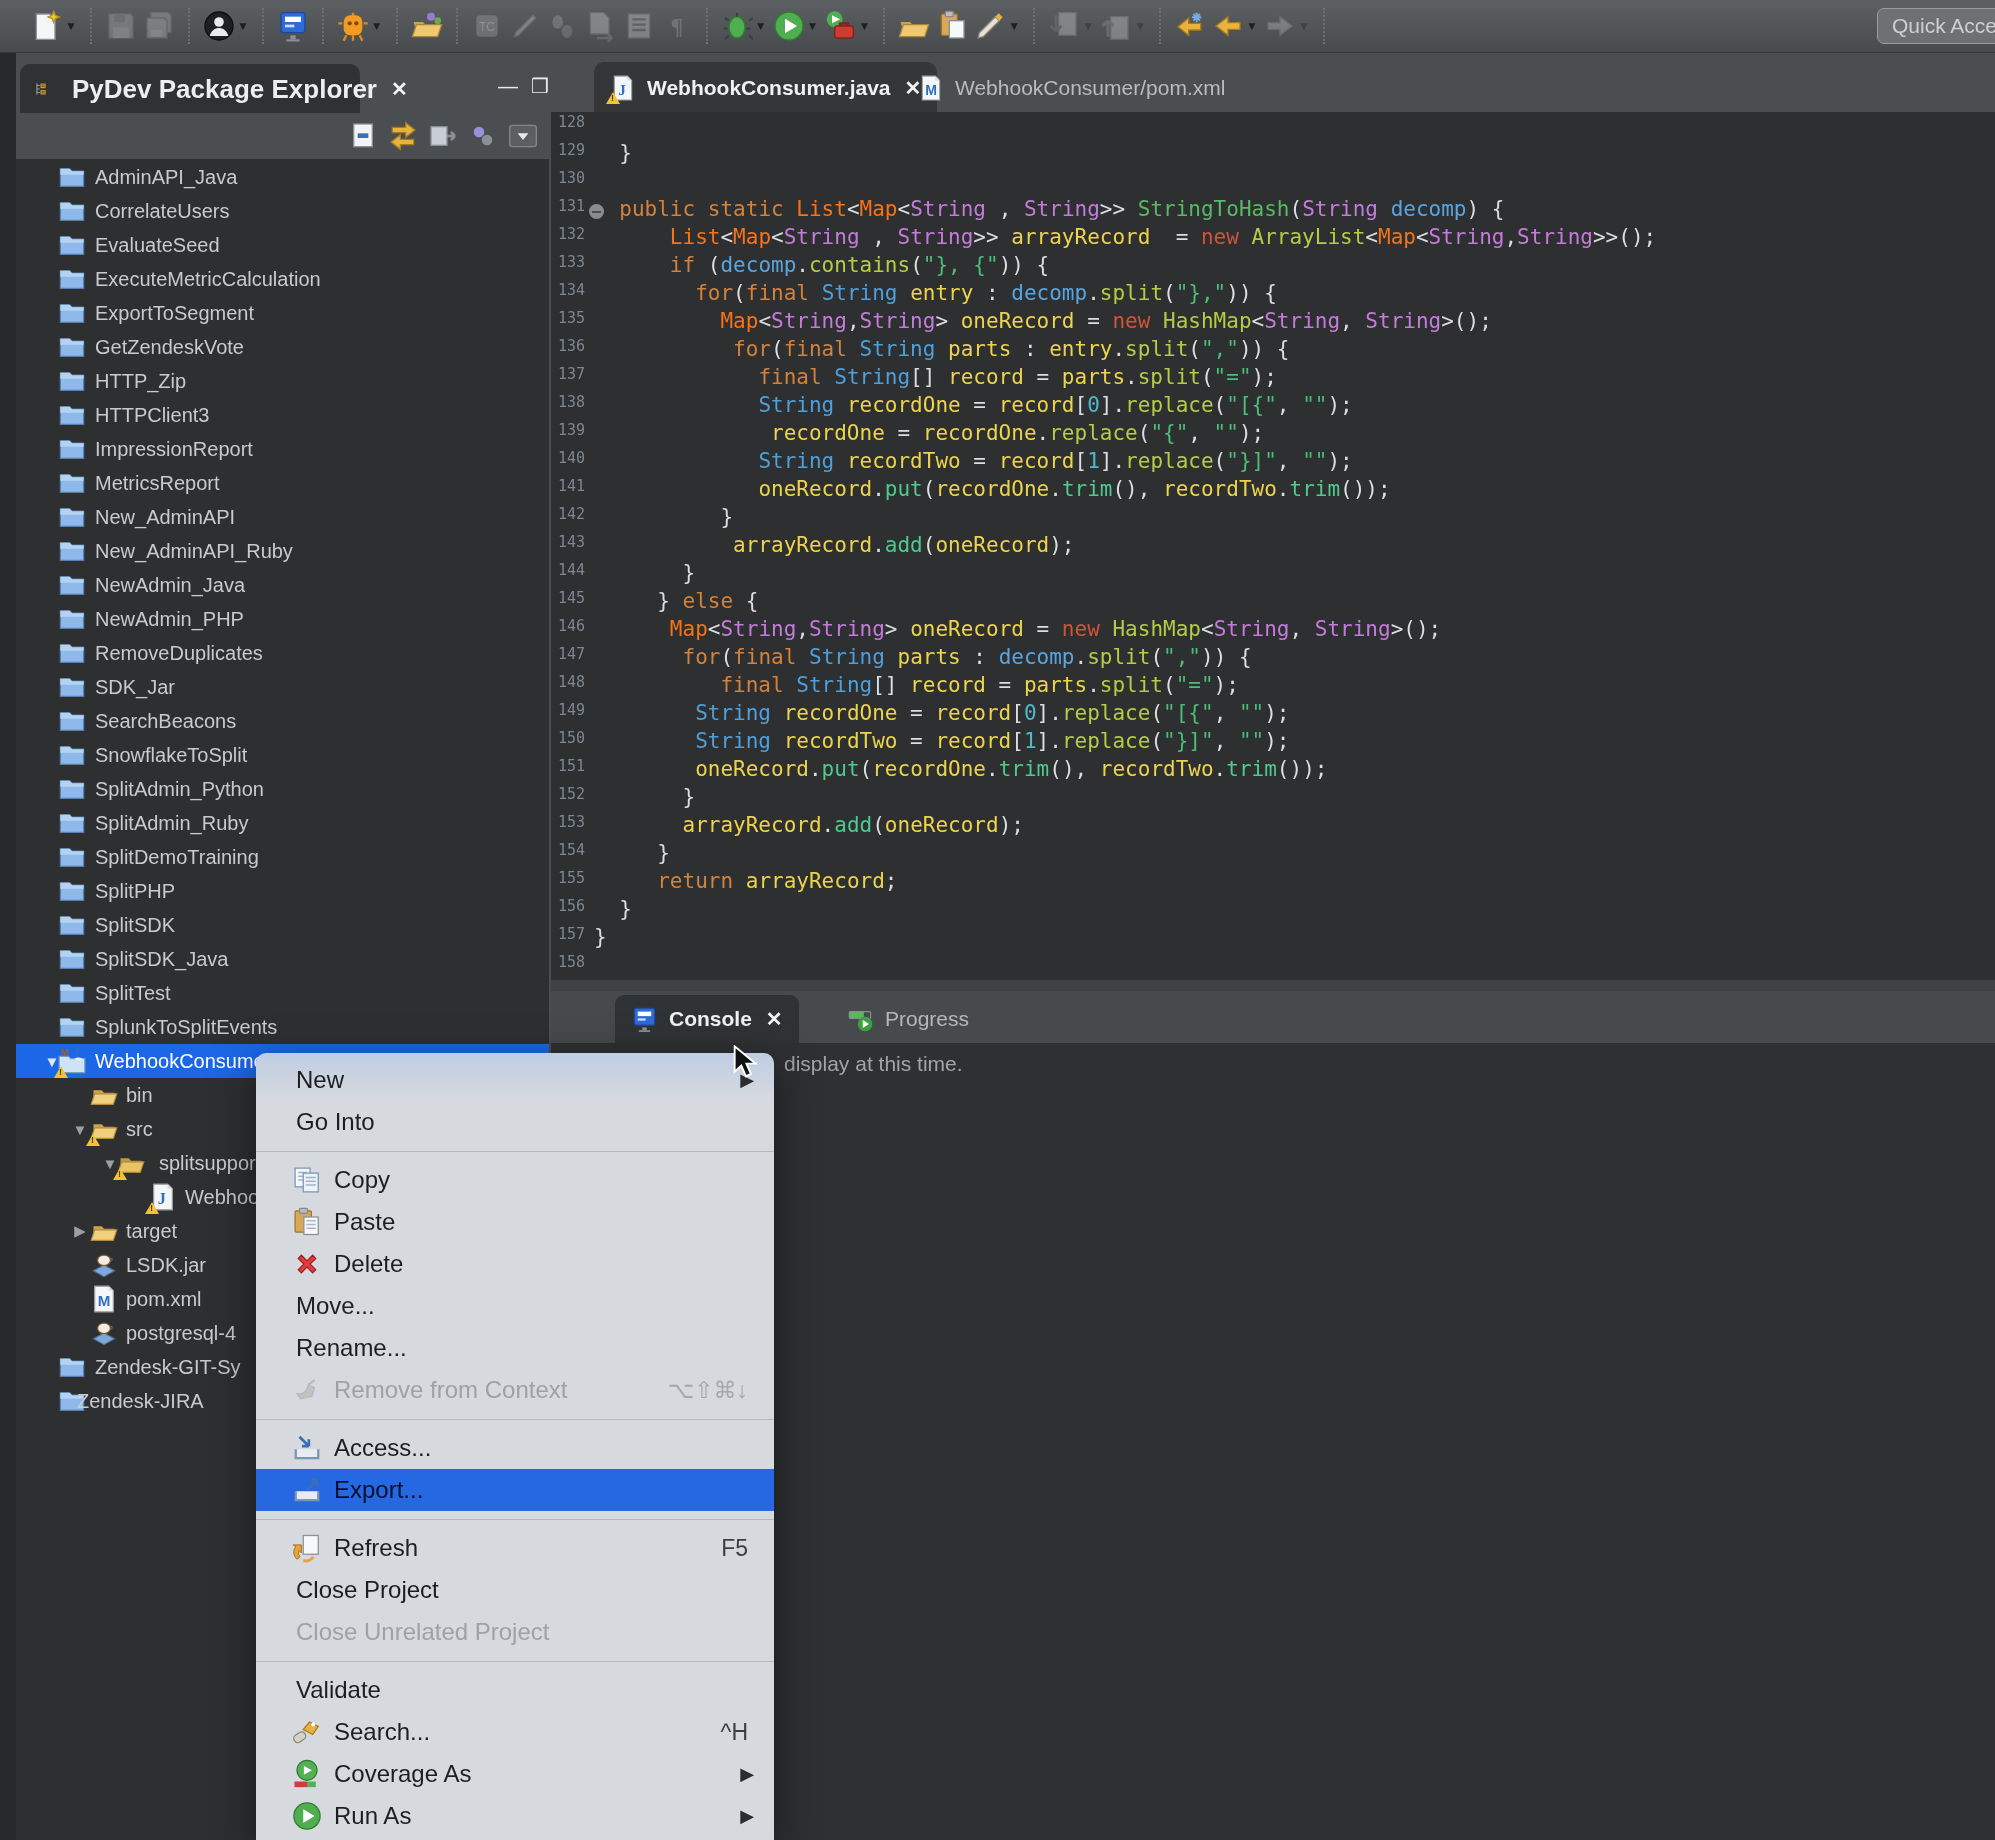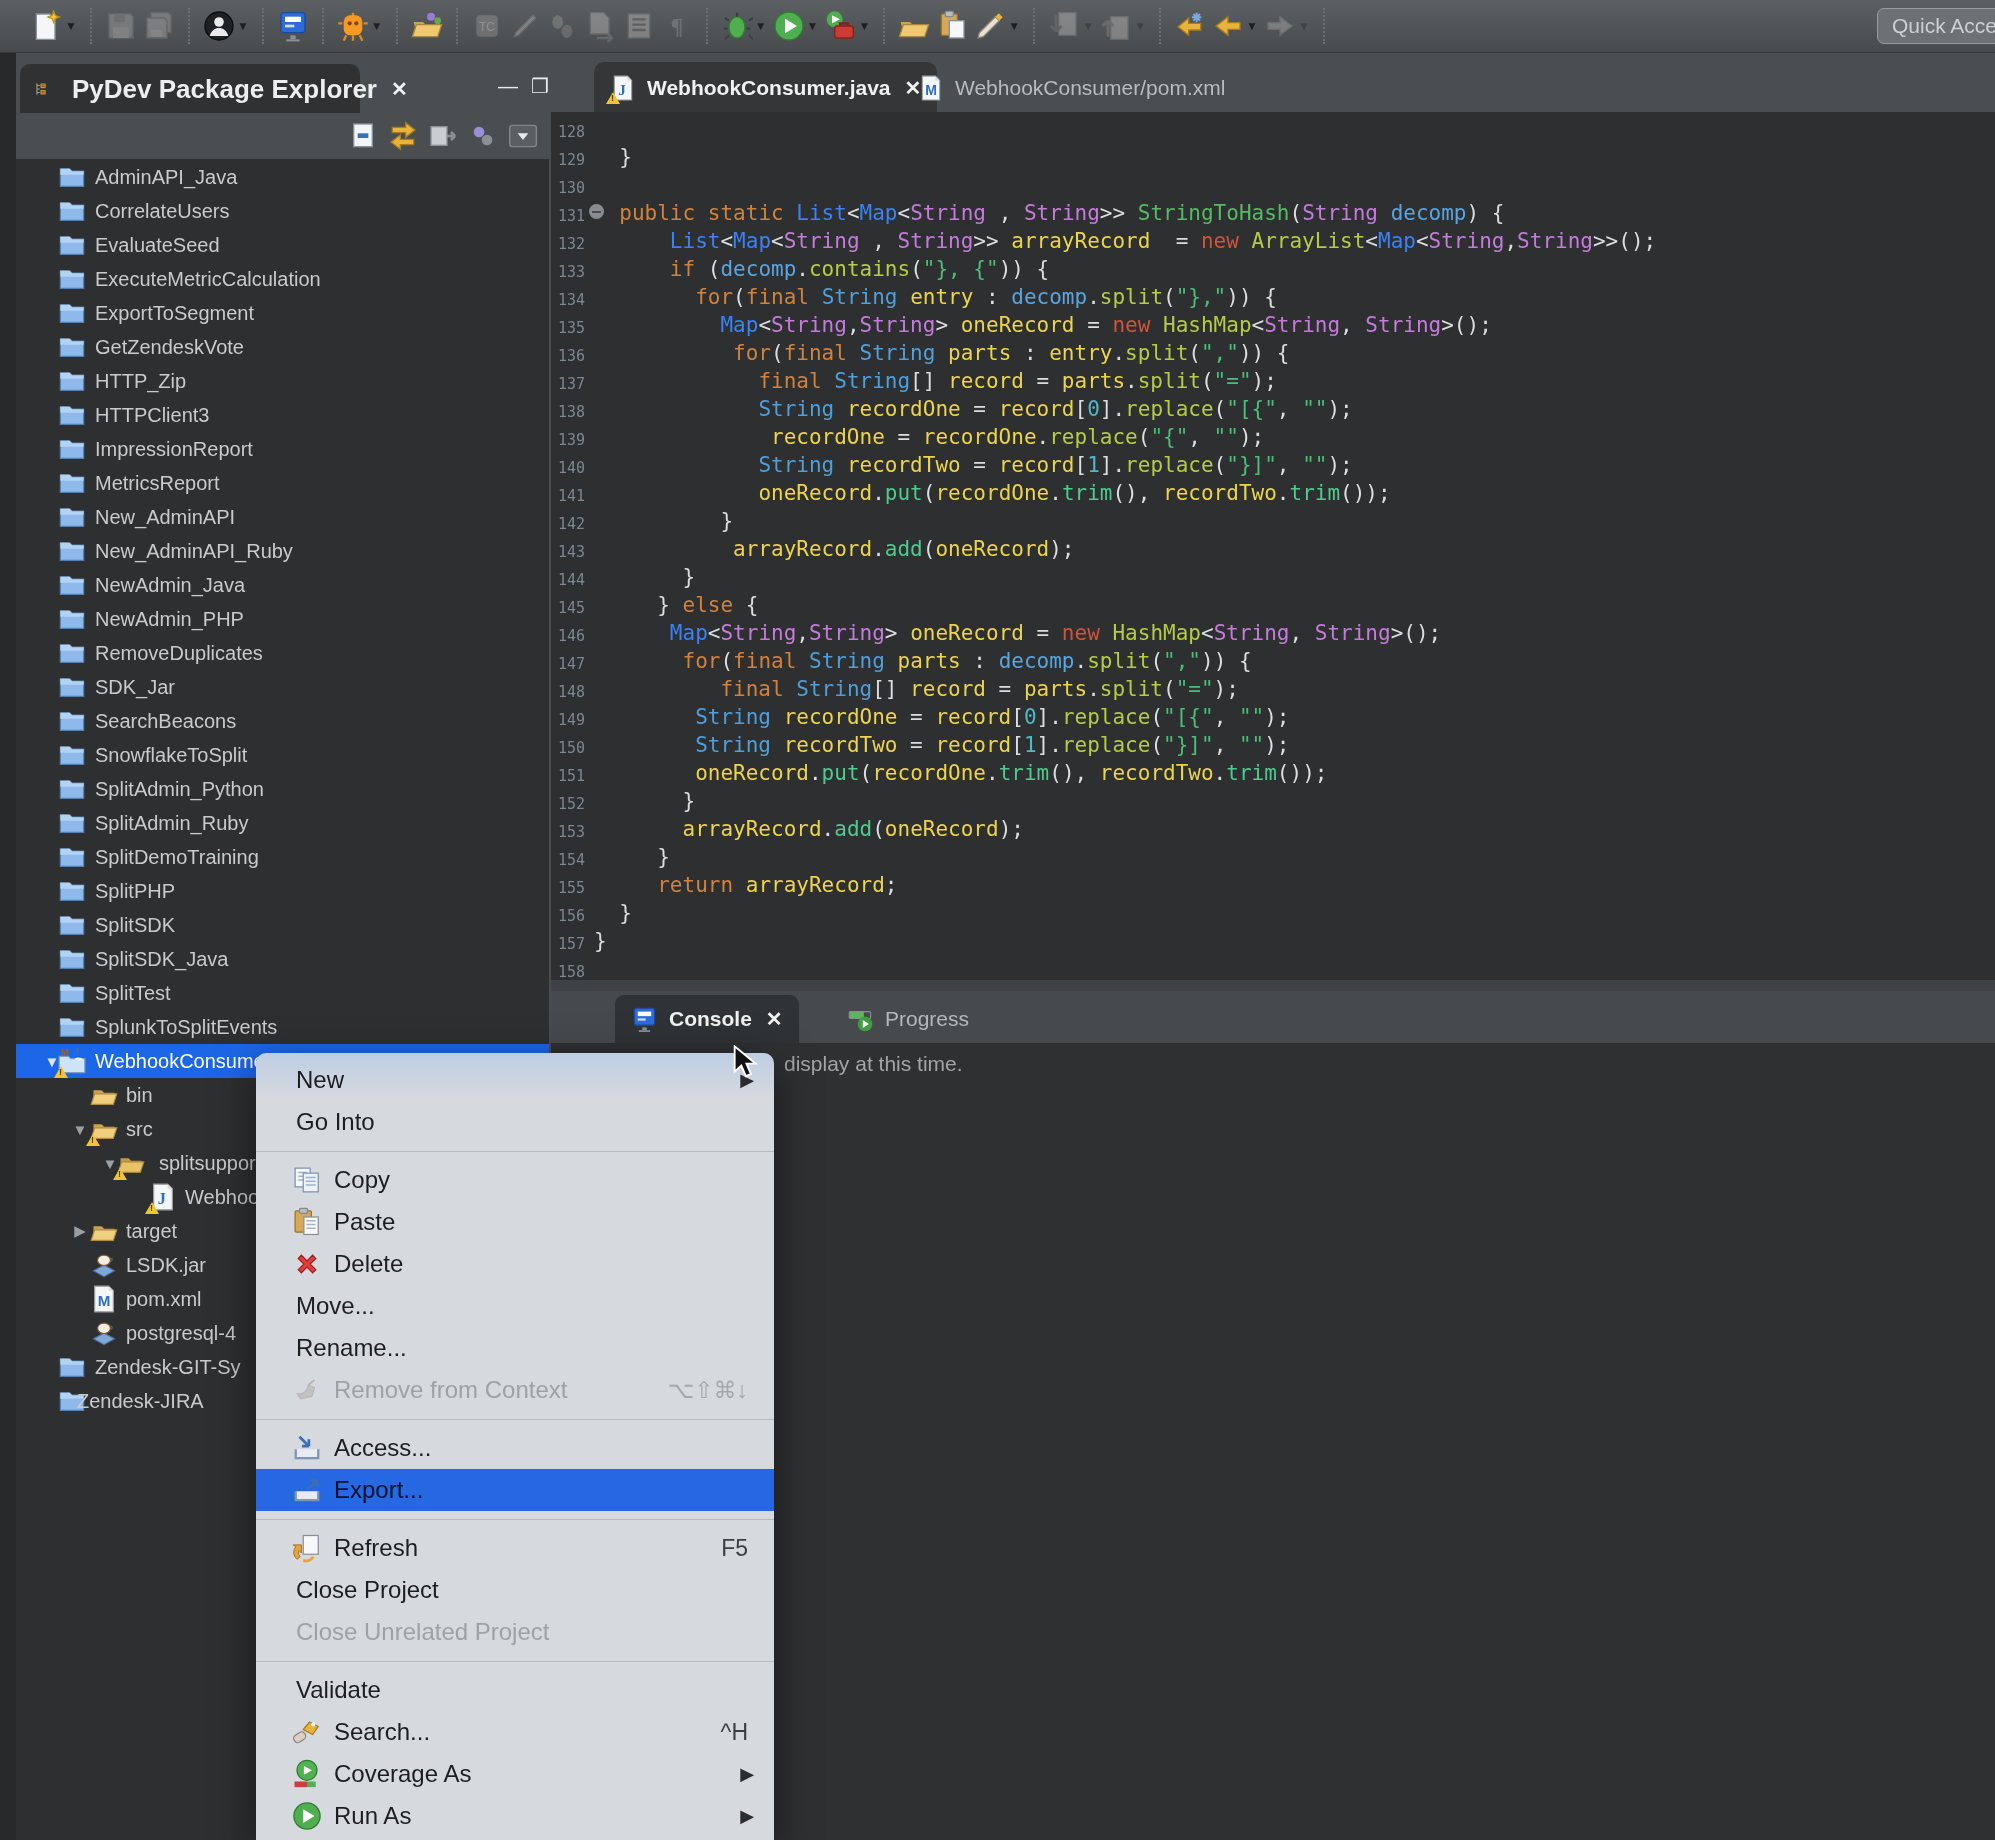--- a/index.html
+++ b/index.html
@@ -57,29 +57,29 @@
   #editor-panel{left:551px;top:56px;width:1445px;height:924px;background:#2d2f31;}
   #editor-tabstrip{left:551px;top:56px;width:1445px;height:57px;background:#4b4e50;}
   .ed-tab{position:absolute;top:62px;height:51px;display:flex;align-items:center;
     padding:0 16px;box-sizing:border-box;border-radius:10px 10px 0 0;cursor:default;}
   .ed-tab.active{background:#343638;}
   .ed-tab .icon{width:26px;height:26px;margin-right:11px;position:relative;}
   .ed-tab-label{font-size:21px;color:#b9bcbe;white-space:nowrap;}
   .ed-tab.active .ed-tab-label{color:#f0f1f2;font-weight:bold;}
 
   #code-area{left:551px;top:112px;width:1445px;height:868px;overflow:hidden;background:#2d2f31;}
-  .code-row{height:28px;display:flex;align-items:flex-end;position:relative;}
+  .code-row{height:28px;display:flex;align-items:flex-start;position:relative;}
   .ln{width:34px;text-align:right;color:#7b8793;font-family:"DejaVu Sans Mono",monospace;
       font-size:15px;flex:none;}
   .codeln{padding-left:9px;font-family:"DejaVu Sans Mono",monospace;font-size:21px;
       white-space:pre;flex:none;}
   .fold-dot{position:absolute;left:38px;top:7px;width:15px;height:15px;border-radius:50%;
       background:#898d90;}
   .fold-dot:after{content:"";position:absolute;left:3px;top:6.5px;width:9px;height:2px;background:#4b4e50;}
-  .p{color:#dadee0}.kw{color:#d2823c}.kw2{color:#d0543a}.tc{color:#3b82f6}
+  .p{color:#dadee0}.kw{color:#d2823c}.kw2{color:#d0543a}.tc{color:#f97316}
   .tm{color:#c57bdb}.tb{color:#4f9fda}.pb{color:#5aa5e0}.var{color:#ecd44b}
   .fng{color:#57bb64}.fnl{color:#b5cc44}.fnm{color:#4ecb8d}.str{color:#4dbd77}.num{color:#4fb9c9}
 
   
   #splitter{left:551px;top:980px;width:1445px;height:11px;background:#3f4244;}
   #console-tabstrip{left:551px;top:991px;width:1445px;height:52px;background:#474a4c;}
   .cons-tab{position:absolute;top:995px;height:48px;display:flex;align-items:center;
     padding:0 16px;box-sizing:border-box;border-radius:9px 9px 0 0;cursor:default;}
   .cons-tab.active{background:#303335;}
   .cons-tab .icon{width:27px;height:27px;margin-right:11px;}

